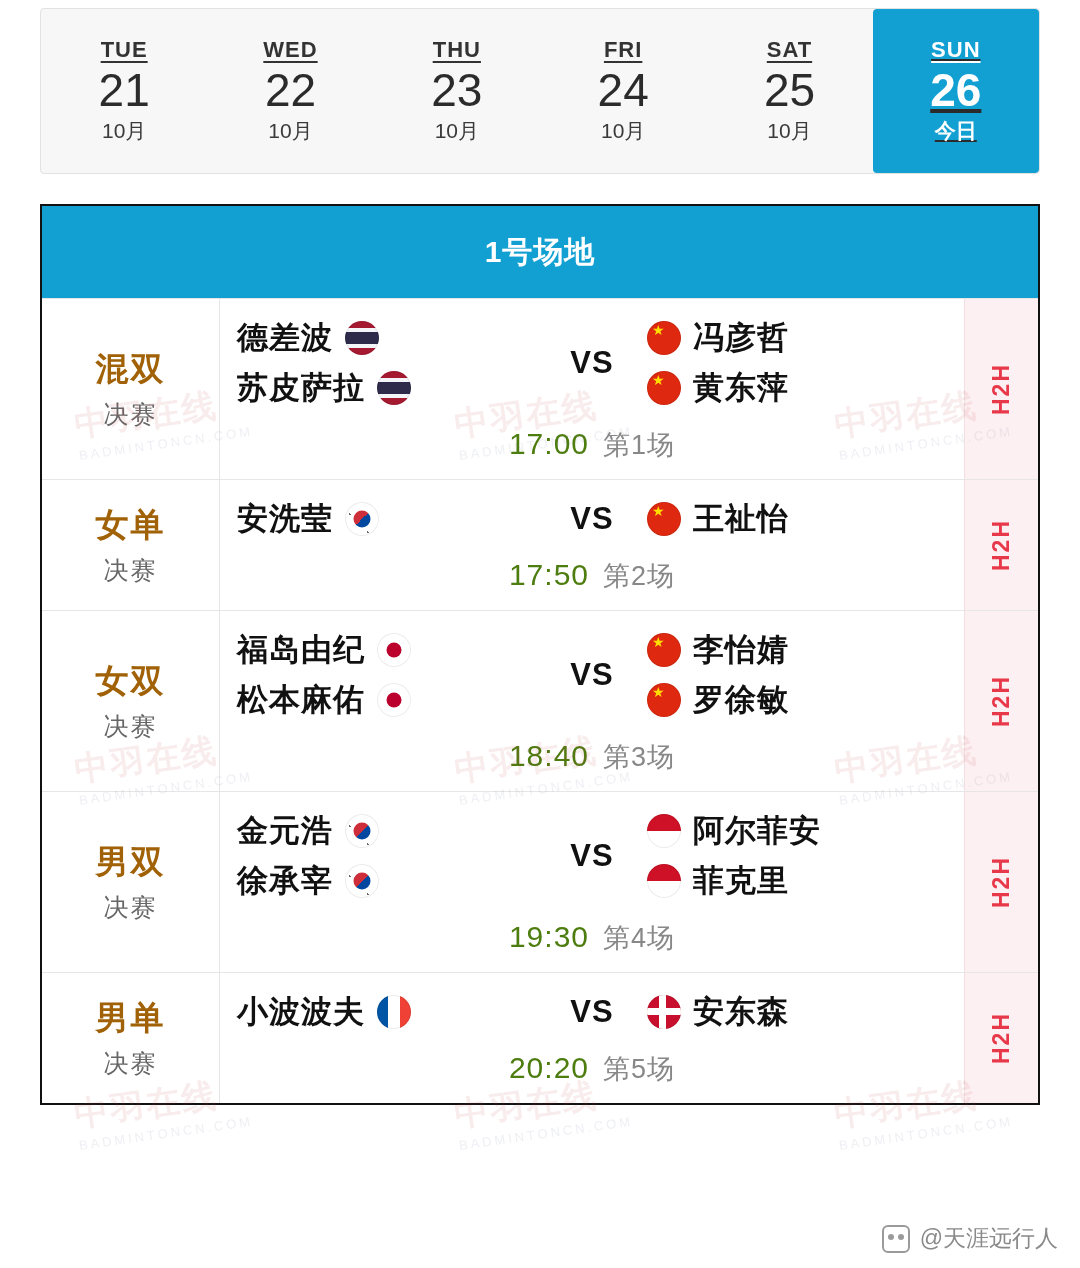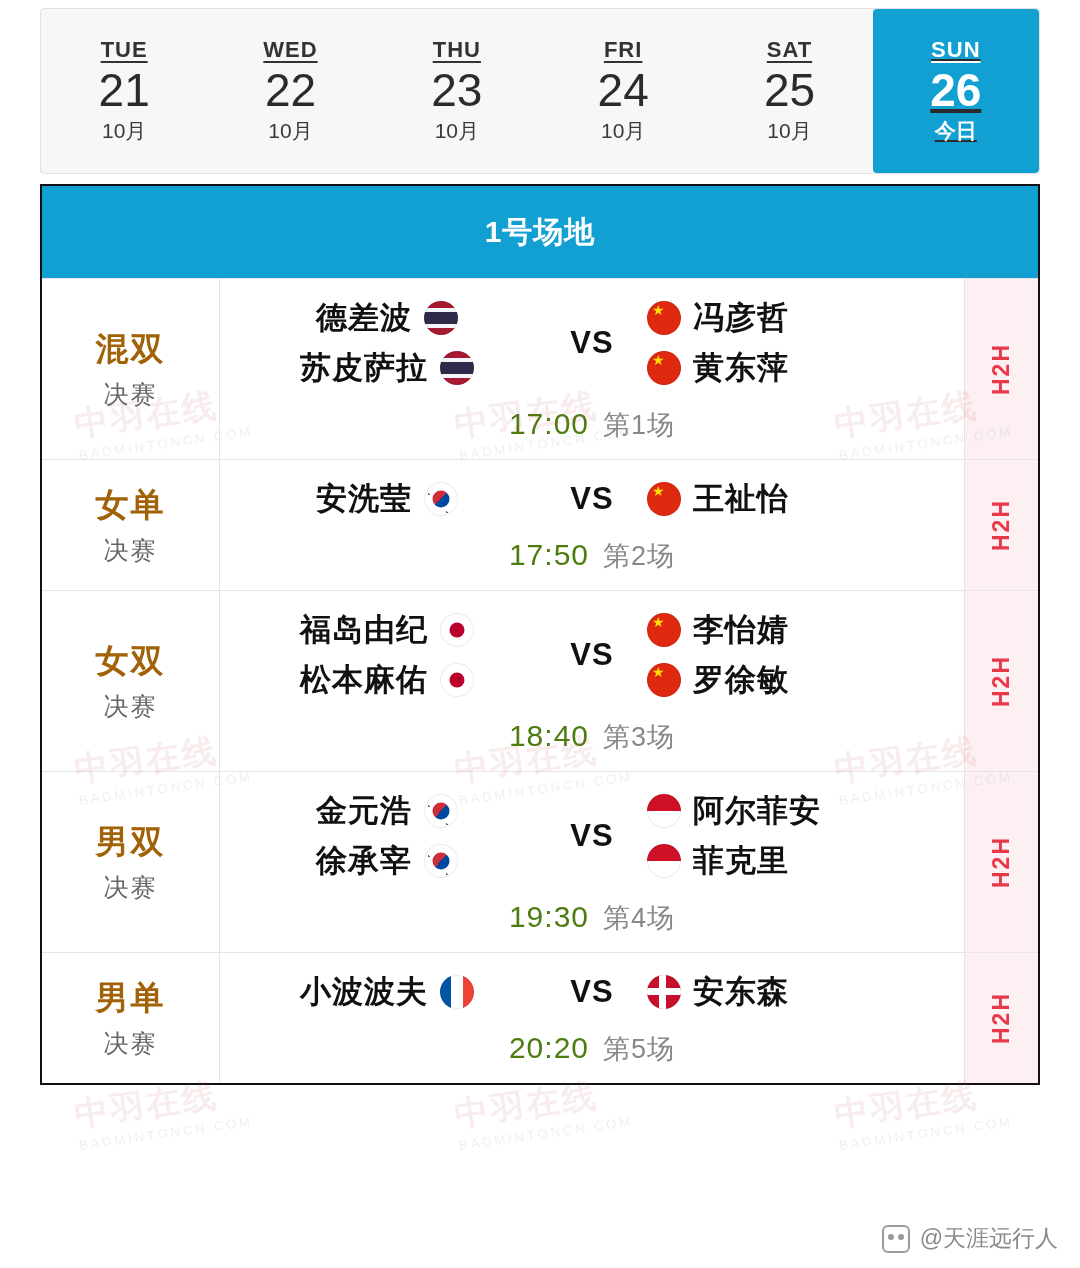--- a/index.html
+++ b/index.html
@@ -65,21 +65,21 @@
   .date-cell.active .dmon {
     color: #ffffff;
     font-weight: bold;
   }
   .date-cell.active .dow { text-decoration: underline; }
   .date-cell.active .dnum { font-weight: bold; }
 
   
   .card {
     position: absolute;
-    left: 40px; top: 184px;
+    left: 40px; top: 204px;
     width: 1000px;
     border: 2px solid #111;
     background: #ffffff;
     overflow: hidden;
   }
   .card-header {
     height: 92px;
     background: #12a0d3;
     color: #fff;
     display: flex;
@@ -136,21 +136,21 @@
     align-items: center;
     justify-content: center;
     width: 100%;
   }
   .side {
     display: flex;
     flex-direction: column;
     gap: 8px;
     justify-content: center;
   }
-  .side.left { align-items: center; width: 300px; }
+  .side.left { align-items: flex-start; width: 300px; }
   .side.right { align-items: flex-start; width: 300px; }
 
   .player {
     display: flex;
     align-items: center;
     gap: 12px;
     font-size: 31px;
     font-weight: bold;
     color: #111;
     letter-spacing: 1px;

